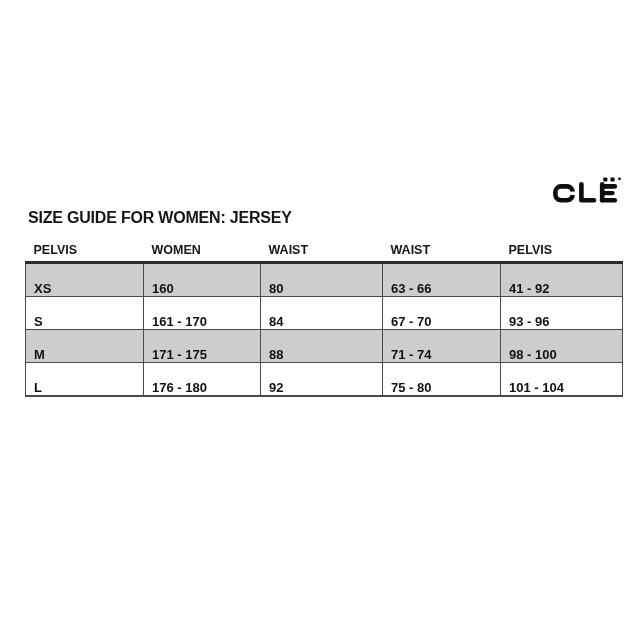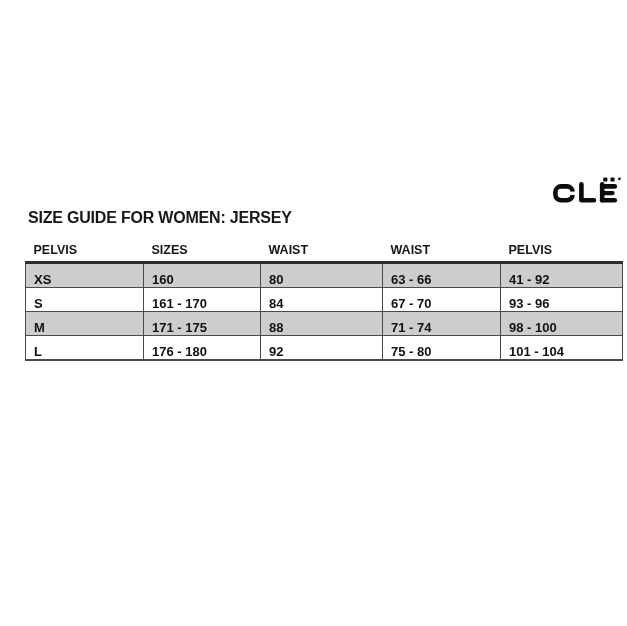--- a/index.html
+++ b/index.html
@@ -54,21 +54,21 @@
     height: 20px;
     border: none;
     border-bottom: 3px solid #2b2b2b;
     white-space: nowrap;
   }
   .size-table tbody td {
     font-size: 13px;
     font-weight: bold;
     color: #111111;
     text-align: left;
-    padding: 8px 2px 0 8px;
+    padding: 17px 2px 0 8px;
     height: 20.5px;
     border: 1.6px solid #4a4a4a;
     white-space: nowrap;
   }
   .size-table tbody tr:nth-child(odd) { background: #cdcdcd; }
   .size-table tbody tr:nth-child(even) { background: #ffffff; }
   .size-table tbody tr:last-child td { border-bottom-width: 2.2px; }
   .size-table td.center { text-align: center; padding-left: 2px; }
 
   
@@ -116,21 +116,21 @@
     <colgroup>
       <col style="width:118px">
         <col style="width:117px">
         <col style="width:122px">
         <col style="width:118px">
         <col style="width:122px">
     </colgroup>
     <thead>
       <tr>
         <th>PELVIS</th>
-        <th>SIZES</th>
+        <th>WOMEN</th>
         <th>WAIST</th>
         <th>WAIST</th>
         <th>PELVIS</th>
       </tr>
     </thead>
     <tbody>
       <tr>
         <td>XS</td>
         <td>160</td>
         <td>80</td>

